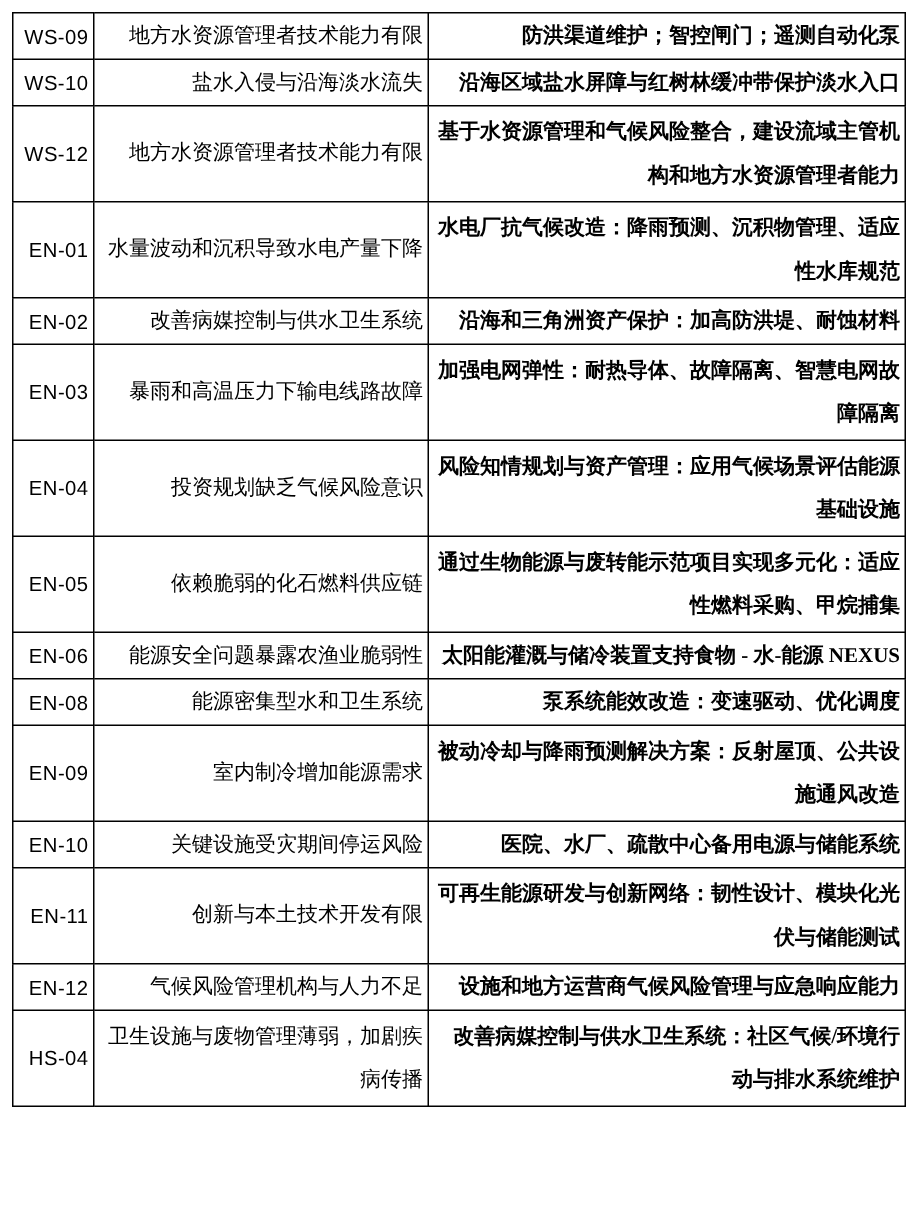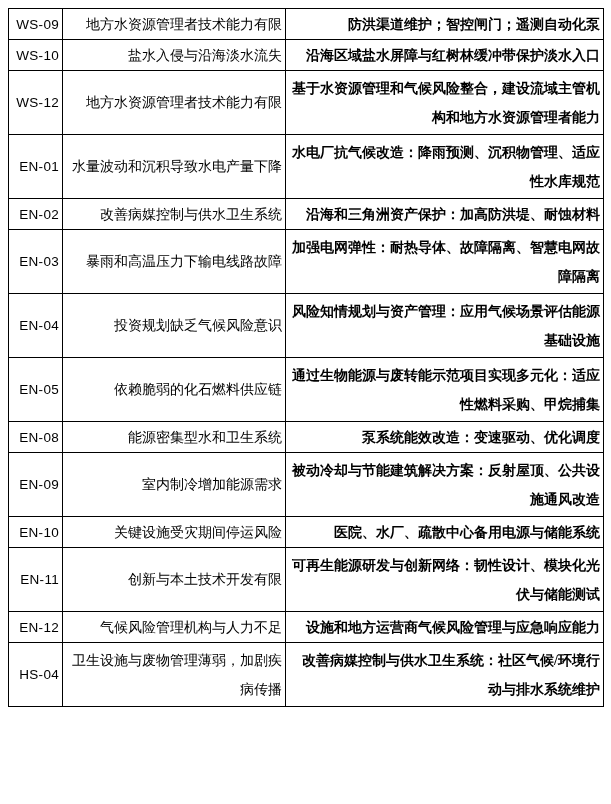--- a/index.html
+++ b/index.html
@@ -88,28 +88,33 @@
         <td class="id-cell">EN-04</td>
         <td>投资规划缺乏气候风险意识</td>
         <td><span>风险知情规划与</span><b>资产管理：</b><span>应用气候场景评估能源基础设施</span></td>
       </tr>
       <tr class="h2">
         <td class="id-cell">EN-05</td>
         <td>依赖脆弱的化石燃料供应链</td>
         <td><span>通过</span><b>生物能源与废转能示范项目</b><span>实现多元化：</span><b>适应性燃料</b><span>采购、</span><b>甲烷捕集</b></td>
       </tr>
       <tr class="h1">
+        <td class="id-cell">EN-06</td>
+        <td>能源安全问题暴露农渔业脆弱性</td>
+        <td><span>太阳能灌溉与储冷装置支持食物 - 水-能源 NEXUS</span></td>
+      </tr>
+      <tr class="h1">
         <td class="id-cell">EN-08</td>
         <td>能源密集型水和卫生系统</td>
         <td><b>泵系统能效改造：</b><span>变速驱动、优化调度</span></td>
       </tr>
       <tr class="h2">
         <td class="id-cell">EN-09</td>
         <td>室内制冷增加能源需求</td>
-        <td><span>被动冷却与</span><b>节能建筑</b><span>解决方案：反射屋顶、公共设施通风改造</span></td>
+        <td><span>被动冷却与</span><b>降雨预测</b><span>解决方案：反射屋顶、公共设施通风改造</span></td>
       </tr>
       <tr class="h1">
         <td class="id-cell">EN-10</td>
         <td>关键设施受灾期间停运风险</td>
         <td><span>医院、水厂、疏散中心备用电源与</span><b>储能系统</b></td>
       </tr>
       <tr class="h2">
         <td class="id-cell">EN-11</td>
         <td>创新与本土技术开发有限</td>
         <td><b>可再生能源</b><span>研发与创新网络：韧性设计、</span><b>模块化光伏与储能</b><span>测试</span></td>

